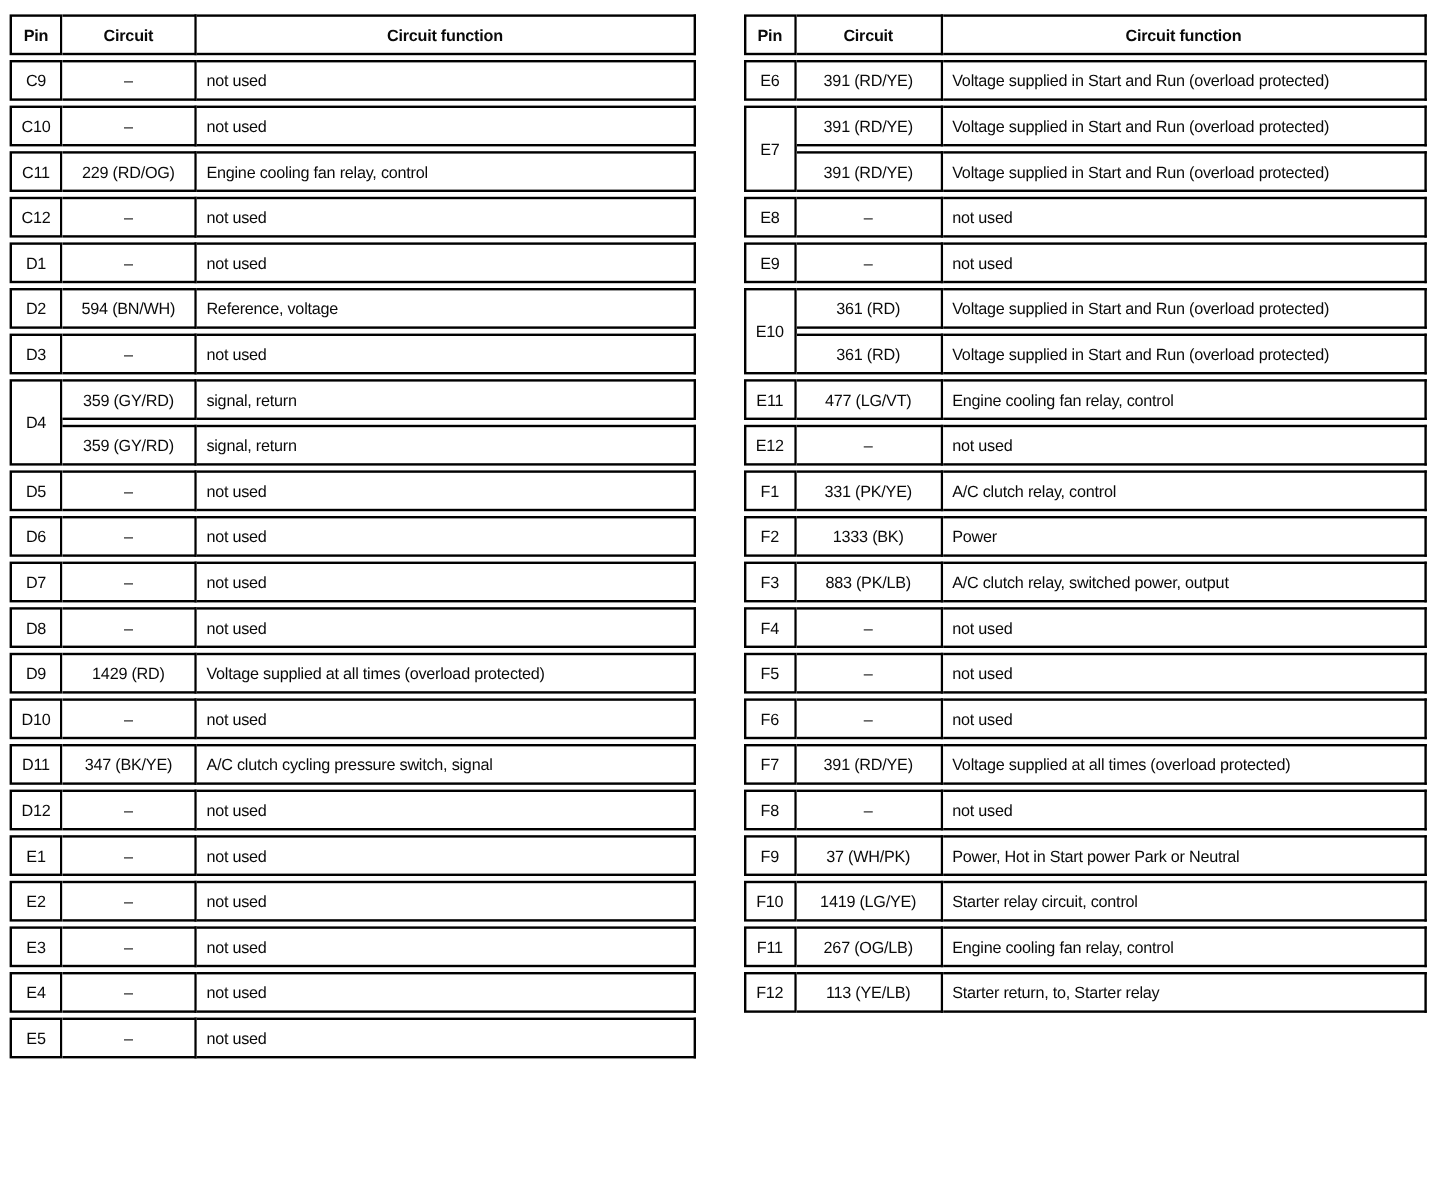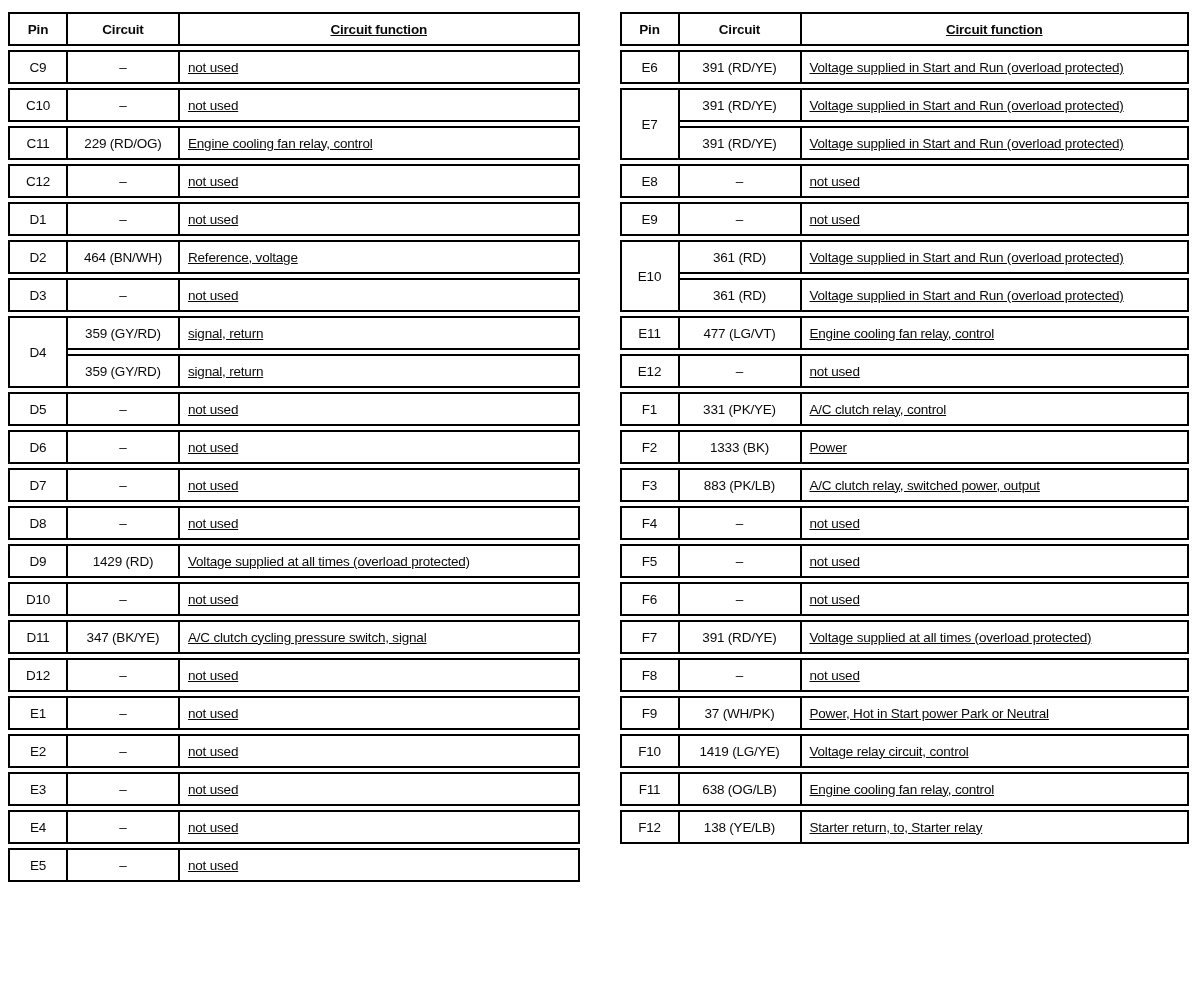--- a/index.html
+++ b/index.html
@@ -33,24 +33,24 @@
     padding: 2px 8px;
     font-size: 13.5px;
     letter-spacing: -0.2px;
     vertical-align: middle;
     background: #fff;
     overflow: hidden;
     white-space: nowrap;
   }
   table.pinout .first-col { border-left: 2px solid #000; }
   table.pinout th { font-weight: bold; text-align: center; }
-  .col-pin { width: 60px; text-align: center; }
+  .col-pin { width: 44px; text-align: center; }
   table.pinout.left  .col-circuit { width: 112px; text-align: center; }
   table.pinout.right .col-circuit { width: 122px; text-align: center; }
-  .col-fn { text-align: left; padding-left: 11px; text-decoration: underline; }
+  .col-fn { text-align: left; padding-left: 11px; }
 </style>
 </head>
 <body>
 
 <div class="page">
   <table class="pinout left">
       <thead>
         <tr>
           <th class="col-pin first-col">Pin</th>
           <th class="col-circuit">Circuit</th>
@@ -78,21 +78,21 @@
           <td class="col-circuit">–</td>
           <td class="col-fn">not used</td>
         </tr>
         <tr>
           <td rowspan="1" class="col-pin first-col">D1</td>
           <td class="col-circuit">–</td>
           <td class="col-fn">not used</td>
         </tr>
         <tr>
           <td rowspan="1" class="col-pin first-col">D2</td>
-          <td class="col-circuit">464 (BN/WH)</td>
+          <td class="col-circuit">594 (BN/WH)</td>
           <td class="col-fn">Reference, voltage</td>
         </tr>
         <tr>
           <td rowspan="1" class="col-pin first-col">D3</td>
           <td class="col-circuit">–</td>
           <td class="col-fn">not used</td>
         </tr>
         <tr>
           <td rowspan="2" class="col-pin first-col">D4</td>
           <td class="col-circuit">359 (GY/RD)</td>
@@ -262,27 +262,27 @@
           <td class="col-fn">not used</td>
         </tr>
         <tr>
           <td rowspan="1" class="col-pin first-col">F9</td>
           <td class="col-circuit">37 (WH/PK)</td>
           <td class="col-fn">Power, Hot in Start power Park or Neutral</td>
         </tr>
         <tr>
           <td rowspan="1" class="col-pin first-col">F10</td>
           <td class="col-circuit">1419 (LG/YE)</td>
-          <td class="col-fn">Voltage relay circuit, control</td>
+          <td class="col-fn">Starter relay circuit, control</td>
         </tr>
         <tr>
           <td rowspan="1" class="col-pin first-col">F11</td>
-          <td class="col-circuit">638 (OG/LB)</td>
+          <td class="col-circuit">267 (OG/LB)</td>
           <td class="col-fn">Engine cooling fan relay, control</td>
         </tr>
         <tr>
           <td rowspan="1" class="col-pin first-col">F12</td>
-          <td class="col-circuit">138 (YE/LB)</td>
+          <td class="col-circuit">113 (YE/LB)</td>
           <td class="col-fn">Starter return, to, Starter relay</td>
         </tr>
       </tbody>
     </table>
 </div>
 
 </body></html>

